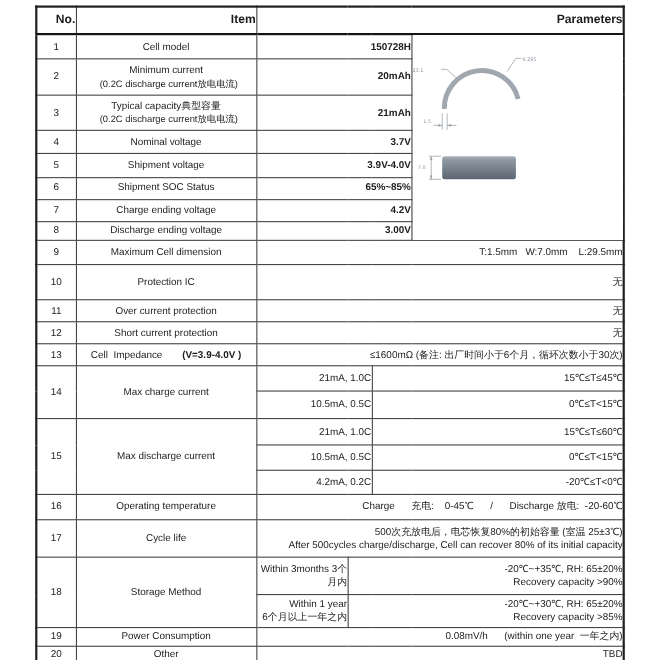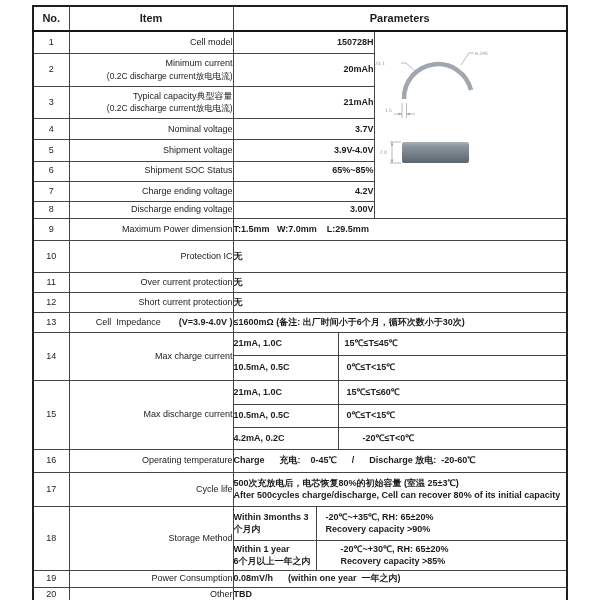--- a/index.html
+++ b/index.html
@@ -12,28 +12,28 @@
     position:absolute;left:32px;top:5px;width:534px;
     border-collapse:collapse;table-layout:fixed;
     border:2px solid #1f1f1f;
   }
   .spec td,.spec th{
     border:1px solid #454545;
     padding:0;font-size:9px;line-height:1.25;vertical-align:middle;
     overflow:hidden;background:#fff;
   }
   .spec th{
-    font-size:11px;font-weight:bold;text-align:center;
+    font-size:11px;font-weight:bold;text-align:right;
     border-bottom:2.5px solid #141414;
   }
   .no{text-align:center;font-size:9px;}
-  .item{text-align:right;padding:2px 3px 2px 8px;margin-left:28px;}
+  .item{text-align:center;padding:2px 3px 2px 8px;margin-left:28px;}
   .item .sub{padding-left:5px;font-size:8.5px;margin-top:1px;}
   .vc{text-align:right;font-weight:bold;}
-  .vl{text-align:left;font-weight:bold;padding:2px 3px 2px 11px;}
+  .vl{text-align:right;font-weight:normal;padding:2px 3px 2px 11px;}
   .pre{white-space:pre;}
   .two-line div{padding:0;}
   .imp-note{font-weight:bold;margin-left:18px;}
   .diagram-cell{position:relative;padding:0;}
   .diagram-cell svg{display:block;}
   .dimtext{font-size:4.5px;fill:#8d929b;font-family:"DejaVu Sans", sans-serif;}
 </style>
 </head>
 <body>
 
@@ -134,21 +134,21 @@
     <td class="vc" colspan="3">4.2V</td>
   </tr>
   <tr style="height:17px">
     <td class="no">8</td>
     <td class="item">Discharge ending voltage</td>
     <td class="vc" colspan="3">3.00V</td>
   </tr>
 
   <tr style="height:22px">
     <td class="no">9</td>
-    <td class="item">Maximum Power dimension</td>
+    <td class="item">Maximum Cell dimension</td>
     <td class="vl pre" colspan="4">T:1.5mm   W:7.0mm    L:29.5mm</td>
   </tr>
   <tr style="height:32px">
     <td class="no">10</td>
     <td class="item">Protection IC</td>
     <td class="vl" colspan="4">无</td>
   </tr>
   <tr style="height:20px">
     <td class="no">11</td>
     <td class="item">Over current protection</td>

